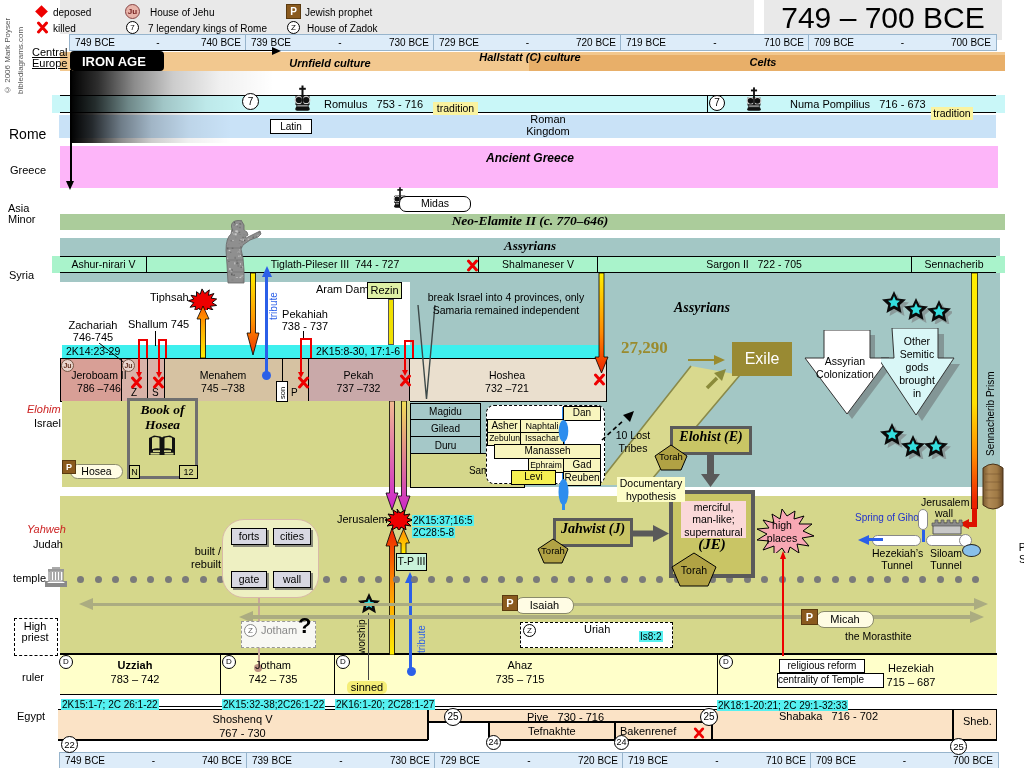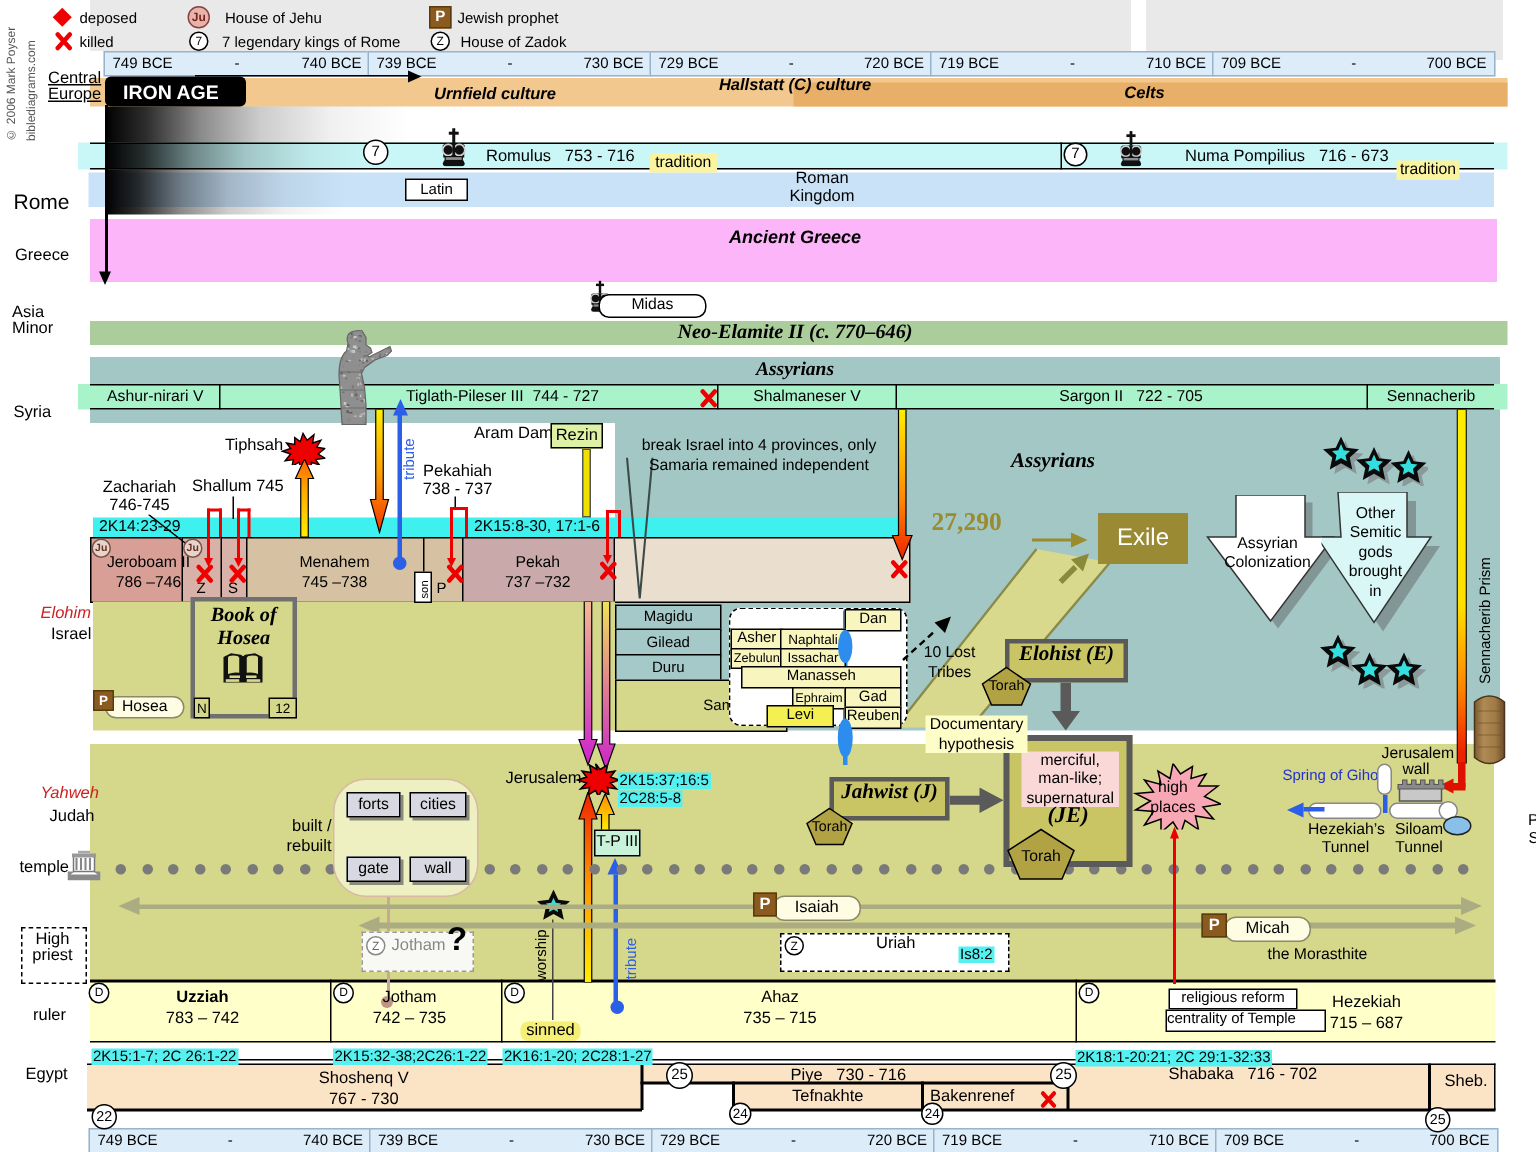--- a/index.html
+++ b/index.html
@@ -21,20 +21,21 @@
 .scalebox .l{position:absolute;left:5px;top:2px;}
 .scalebox .m{position:absolute;left:0;right:0;top:2px;text-align:center;}
 .scalebox .r{position:absolute;right:5px;top:2px;}
 .dot{position:absolute;width:7px;height:7px;border-radius:50%;background:#7a7a7a;}
 .xm{position:absolute;}
 </style></head><body>
 <div id="wrap">
 
 <div class="ab" style="left:60px;top:0;width:694px;height:34px;background:#e9e9e9;"></div>
 <div class="ab" style="left:764px;top:0;width:238px;height:40px;background:#e9e9e9;"></div>
+<div class="ab" style="left:764px;top:1px;width:238px;height:36px;font-size:30px;text-align:center;">749 – 700 BCE</div>
 
 <div class="ab" style="left:60px;top:52px;width:945px;height:19px;background:#f2c88f;"></div>
 <div class="ab" style="left:529px;top:55px;width:476px;height:16px;background:#e8af69;"></div>
 <div class="t bi" style="left:250px;top:58px;width:160px;text-align:center;font-size:11px;">Urnfield culture</div>
 <div class="t bi" style="left:455px;top:52px;width:150px;text-align:center;font-size:11px;">Hallstatt (C) culture</div>
 <div class="t bi" style="left:728px;top:57px;width:70px;text-align:center;font-size:11px;">Celts</div>
 
 <div class="ab" style="left:52px;top:95px;width:953px;height:18px;background:#c9f7f8;"></div>
 <div class="ab" style="left:60px;top:95px;width:936px;height:1px;background:#000;"></div>
 <div class="ab" style="left:60px;top:112px;width:936px;height:1px;background:#000;"></div>
@@ -441,20 +442,21 @@
       <path d="M2.5 2 L10.5 11 M10.5 2 L2.5 11" stroke="#e00" stroke-width="3" stroke-linecap="round"></path>
     </svg>
 <div class="t tc" style="left:164px;top:369px;width:118px;font-size:10.5px;line-height:13px;">Menahem<br>745 –738</div>
 <div class="box" style="left:276px;top:381px;width:10px;height:19px;background:#fff;"></div>
 <div class="t vert" style="left:277px;top:383px;height:16px;font-size:7.5px;">son</div>
 <div class="t" style="left:291px;top:387px;font-size:10px;">P</div>
 <svg class="xm" style="left:297px;top:376px;" width="13" height="13" viewBox="0 0 13 13">
       <path d="M2.5 2 L10.5 11 M10.5 2 L2.5 11" stroke="#e00" stroke-width="3" stroke-linecap="round"></path>
     </svg>
 <div class="t tc" style="left:308px;top:369px;width:101px;font-size:10.5px;line-height:13px;">Pekah<br>737 –732</div>
+<div class="t tc" style="left:409px;top:369px;width:196px;font-size:10.5px;line-height:13px;">Hoshea<br>732 –721</div>
 <svg class="xm" style="left:593px;top:373px;" width="13" height="13" viewBox="0 0 13 13">
       <path d="M2.5 2 L10.5 11 M10.5 2 L2.5 11" stroke="#e00" stroke-width="3" stroke-linecap="round"></path>
     </svg>
 
 <svg class="ab" style="left:593px;top:273px;" width="17" height="101" viewBox="0 0 17 101">
 <defs>
         <linearGradient id="g3" x1="0" y1="0" x2="0" y2="1">
           <stop offset="0" stop-color="#ffee00"></stop>
           <stop offset="0.6" stop-color="#ff8800"></stop>
           <stop offset="1" stop-color="#ee2200"></stop>

